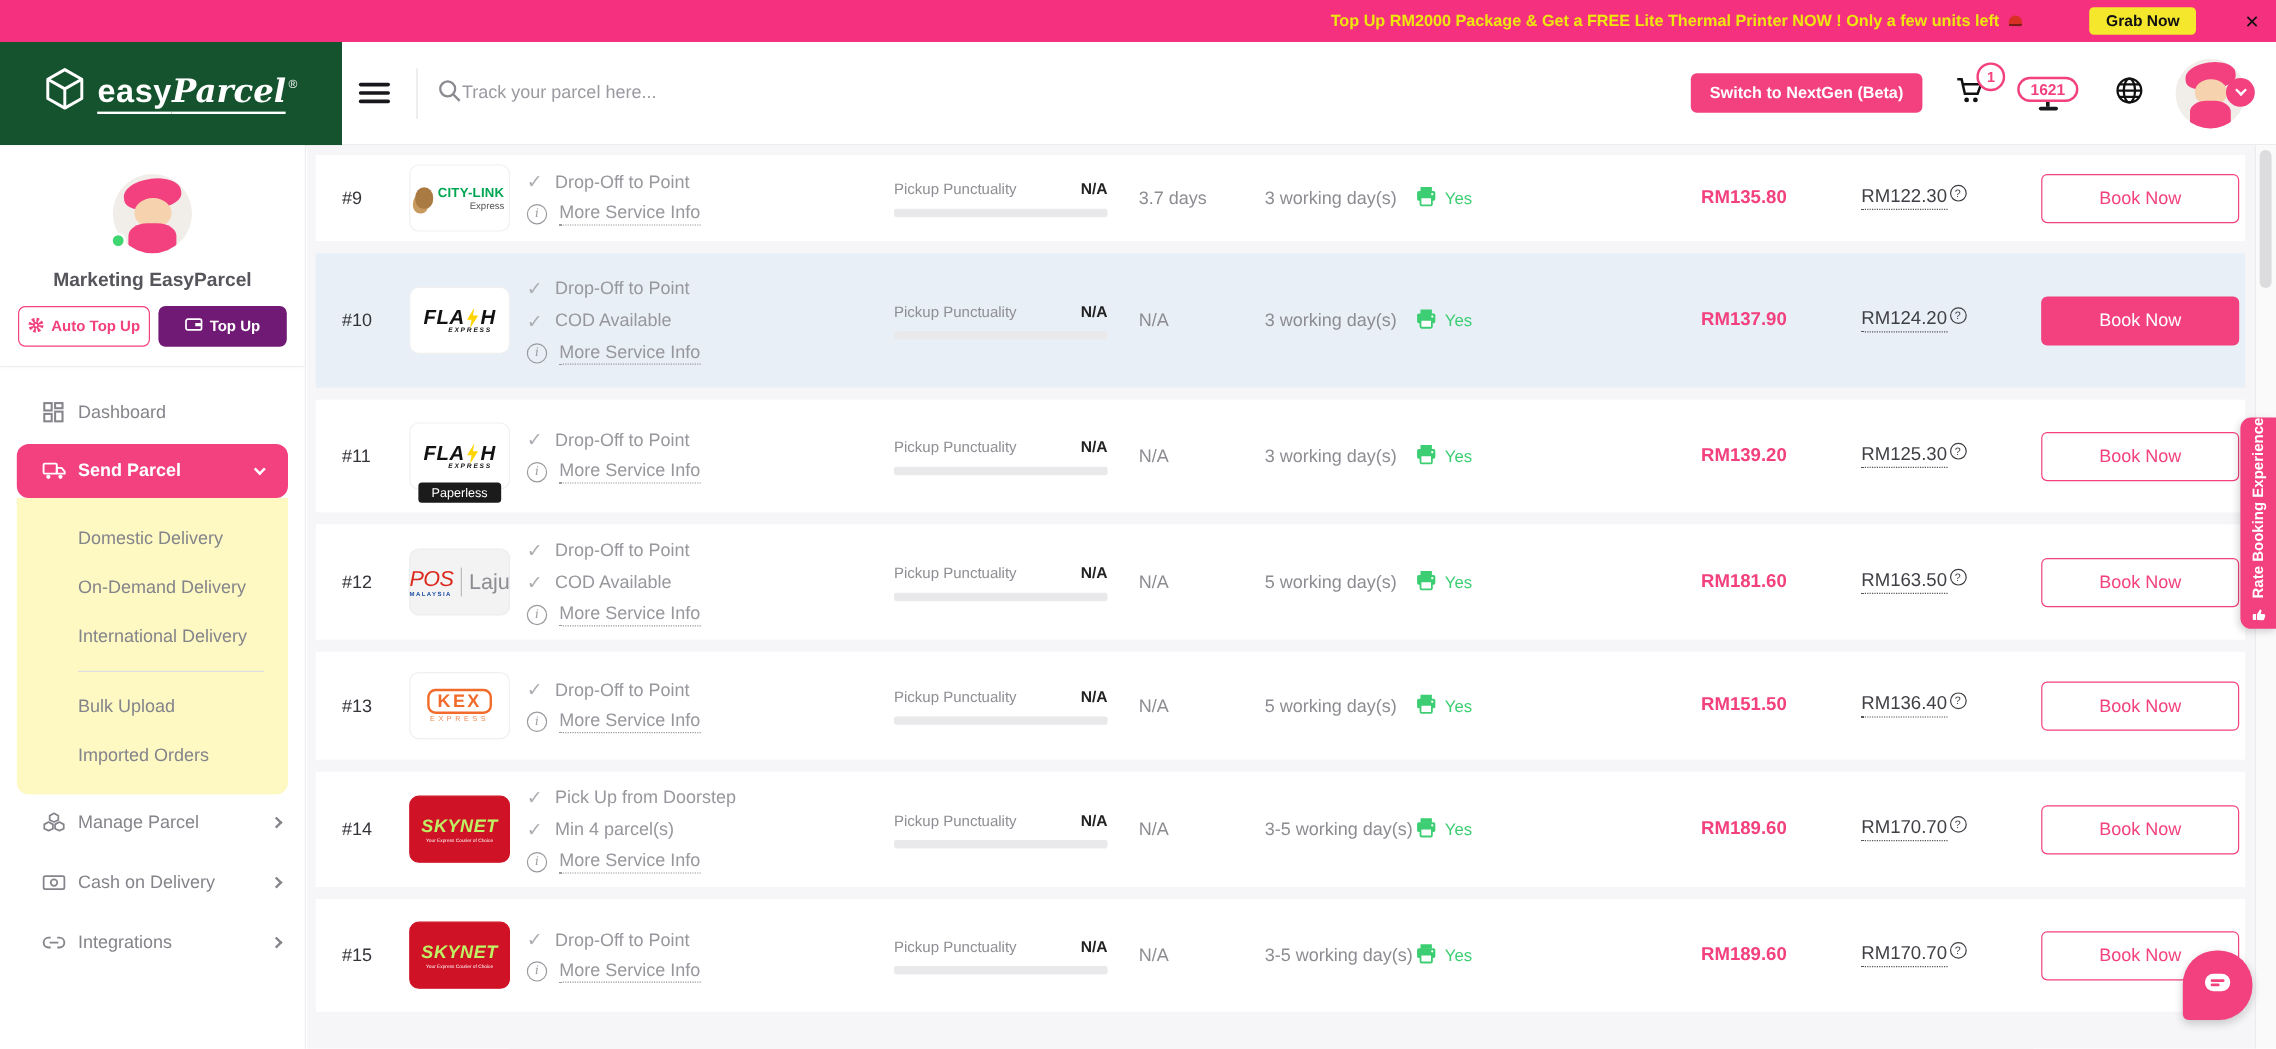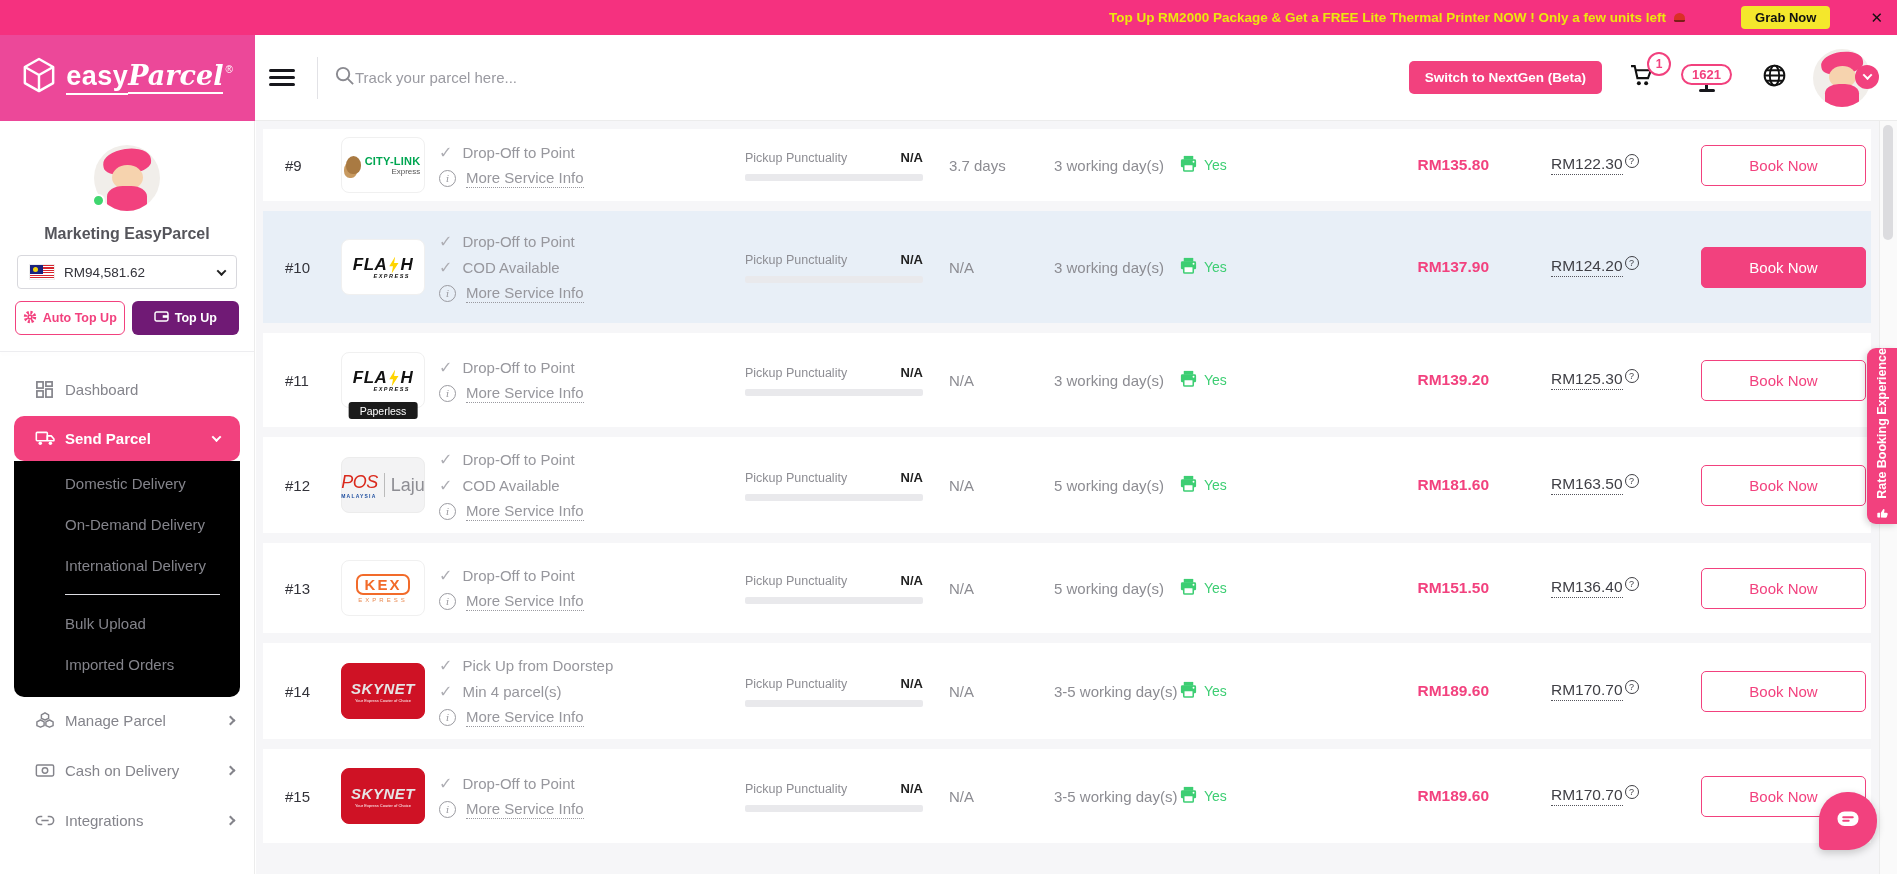--- a/index.html
+++ b/index.html
@@ -9,21 +9,21 @@
   
   .banner { position:absolute; left:0; top:0; width:100%; height:35px; background:#F5317F; display:flex; align-items:center; }
   .banner-spacer { flex:1; }
   .banner-text { color:#EDE70E; font-weight:bold; font-size:13.5px; display:flex; align-items:center; gap:8px; }
   .siren { display:inline-block; width:11px; height:9px; background:#D93025; border-radius:6px 6px 2px 2px; border-bottom:2px solid #7a1d18; }
   .grab-btn { margin-left:56px; background:#F4E72C; color:#111; font-weight:bold; font-size:13px; border:none; border-radius:4px; padding:4px 14px; cursor:pointer; }
   .banner-close { margin-left:40px; margin-right:14px; color:#111; font-size:15px; font-weight:bold; cursor:pointer; }
 
   
   .header { position:absolute; left:0; top:35px; width:100%; height:86px; background:#fff; border-bottom:1px solid #ececec; display:flex; align-items:center; }
-  .logo-block { width:255px; height:86px; background:#ec4899; display:flex; align-items:center; justify-content:center; gap:10px; flex-shrink:0; }
+  .logo-block { width:285px; height:86px; background:#14532d; display:flex; align-items:center; justify-content:center; gap:10px; flex-shrink:0; }
   .logo-word { color:#fff; font-size:27px; display:flex; align-items:baseline; }
   .lg1 { font-weight:800; letter-spacing:.5px; border-bottom:2.5px solid #fff; padding-bottom:1px; }
   .lg2 { font-family:"DejaVu Serif",serif; font-style:italic; font-weight:bold; border-bottom:2.5px solid #fff; padding-bottom:1px; }
   .lgr { font-size:10px; margin-left:2px; transform:translateY(-12px); }
   .hamburger { margin-left:14px; width:30px; height:22px; display:flex; flex-direction:column; justify-content:center; gap:4px; cursor:pointer; }
   .hamburger span { display:block; width:26px; height:3.2px; background:#17171c; border-radius:2px; }
   .hdr-divider { width:1px; height:42px; background:#e2e2e6; margin:0 16px 0 18px; }
   .search-wrap { display:flex; align-items:center; gap:0; flex:1; }
   .search-input { border:none; outline:none; font-size:15px; color:#444; width:420px; font-family:inherit; }
   .search-input::placeholder { color:#9a9aa1; }
@@ -58,21 +58,21 @@
   .balance-chev { margin-left:auto; color:#222; }
   .topup-row { display:flex; gap:7px; padding:12px 15px 16px; }
   .auto-topup-btn { flex:1; height:34px; background:#fff; border:1.5px solid #F2417E; color:#F2417E; border-radius:6px; font-size:12.5px; font-weight:bold; display:flex; align-items:center; justify-content:center; gap:6px; cursor:pointer; font-family:inherit; }
   .topup-btn { flex:1; height:34px; background:#701a75; border:none; color:#fff; border-radius:6px; font-size:12.5px; font-weight:bold; display:flex; align-items:center; justify-content:center; gap:6px; cursor:pointer; font-family:inherit; }
   .side-sep { height:1px; background:#ededf0; box-shadow:0 2px 4px rgba(0,0,0,.04); margin-bottom:14px; }
   .nav-item { display:flex; align-items:center; height:46px; padding:0 20px 0 35px; color:#84848B; font-size:15px; cursor:pointer; margin-bottom:4px; }
   .nav-item .nav-icon { width:30px; display:flex; align-items:center; flex-shrink:0; }
   .nav-item.active { background:#F2417E; color:#fff; border-radius:10px; margin:0 14px 0; height:45px; padding-left:21px; font-weight:bold; }
   .nav-item .nav-chev { margin-left:auto; color:#84848B; }
   .nav-item.active .nav-chev { color:#fff; }
-  .submenu { background:#000000; margin:0 14px; border-radius:0 0 10px 10px; padding:2px 0 12px; }
+  .submenu { background:#fef9c3; margin:0 14px; border-radius:0 0 10px 10px; padding:13px 0 12px; }
   .submenu-item { padding:12px 0 12px 51px; font-size:15px; color:#84848B; cursor:pointer; }
   .submenu-divider { height:1px; background:#DDDDE2; margin:8px 20px 8px 51px; }
 
   
   .main { position:absolute; left:256px; top:121px; right:18px; bottom:0; background:#F6F6F8; padding:8px 0 0 7px; }
   .row { position:relative; display:flex; align-items:center; background:#fff; margin-bottom:10px; width:1608px; }
   .row.highlight { background:#E8EFF7; }
   .c-rank { margin-left:22px; width:56px; font-size:15px; color:#33333A; flex-shrink:0; }
   .c-logo { width:84px; flex-shrink:0; display:flex; justify-content:center; position:relative; }
   .logo-box { width:84px; height:56px; background:#fff; border:1px solid #f0f0f0; border-radius:8px; display:flex; flex-direction:column; align-items:center; justify-content:center; overflow:visible; }
@@ -105,21 +105,21 @@
   .fx-line { display:flex; align-items:center; font-style:italic; font-weight:800; font-size:17px; color:#121212; letter-spacing:.5px; }
   .fx-bolt { display:inline-block; width:11px; height:17px; background:#FFD400; clip-path:polygon(62% 0,8% 58%,42% 58%,30% 100%,92% 38%,52% 38%); margin:0 1px; }
   .fx-sub { font-size:5.5px; letter-spacing:1.5px; color:#121212; text-align:right; width:100%; padding-right:14px; margin-top:-2px; font-style:italic; font-weight:bold; }
   .pl-wrap { display:flex; align-items:center; gap:6px; }
   .pl-pos { color:#DA291C; font-weight:400; font-style:italic; font-size:18px; letter-spacing:-.5px; }
   .pl-my { color:#1F4FA0; font-size:5px; letter-spacing:1.2px; font-weight:bold; }
   .pl-sep { width:1px; height:24px; background:#bbb; }
   .pl-laju { color:#8d8d93; font-size:18px; }
   .kx-box { border:2.5px solid #F26B2A; border-radius:7px; padding:0 7px; color:#F26B2A; font-weight:800; font-size:15px; letter-spacing:2px; }
   .kx-sub { color:#E98A52; font-size:6px; letter-spacing:3px; margin-top:2px; }
-  .sk-text { color:#e5e5e5; font-weight:800; font-style:italic; font-size:15px; letter-spacing:.5px; }
+  .sk-text { color:#bef264; font-weight:800; font-style:italic; font-size:15px; letter-spacing:.5px; }
   .sk-sub { color:#fff; font-size:4px; margin-top:1px; white-space:nowrap; }
   .badge-paperless { position:absolute; left:50%; bottom:-11px; transform:translateX(-50%); background:#1b1b1b; color:#fff; font-size:10.5px; padding:2.5px 11px; border-radius:3px; white-space:nowrap; }
 
   
   .scroll-gutter { position:absolute; right:0; top:121px; width:18px; bottom:0; background:#FAFAFA; border-left:1px solid #ececec; }
   .scroll-thumb { position:absolute; right:4px; top:125px; width:10px; height:115px; background:#DCDCDF; border-radius:5px; cursor:pointer; }
   .rate-tab { position:absolute; right:0; top:348px; width:30px; height:176px; background:#F2417E; border-radius:9px 0 0 9px; display:flex; flex-direction:column; align-items:center; justify-content:center; gap:8px; cursor:pointer; box-shadow:-2px 2px 6px rgba(0,0,0,.15); }
   .rate-label { writing-mode:vertical-rl; transform:rotate(180deg); color:#fff; font-size:12.5px; font-weight:bold; white-space:nowrap; }
   .chat-bubble { position:absolute; right:20px; bottom:24px; width:58px; height:58px; background:#F2417E; border-radius:28px 28px 28px 5px; display:flex; align-items:center; justify-content:center; cursor:pointer; box-shadow:0 3px 8px rgba(0,0,0,.2); }
 </style>
@@ -216,28 +216,20 @@
     <div class="profile">
       <div class="avatar-side">
         <div class="mascot">
             <div class="m-hat"></div>
             <div class="m-face"></div>
             <div class="m-shirt"></div>
           </div>
         <span class="status-dot"></span>
       </div>
       <div class="profile-name">Marketing EasyParcel</div>
-      <div class="balance-select">
-        <span class="flag">
-            <span class="flag-canton"></span>
-            <span class="flag-moon"></span>
-          </span>
-        <span class="balance-value">RM94,581.62</span>
-        <span class="balance-chev chev chev-down"></span>
-      </div>
       <div class="topup-row">
         <button class="auto-topup-btn">
           <span><svg viewBox="0 0 16 16" width="14" height="14">
                 <circle cx="8" cy="8" r="5" fill="none" stroke="#F2417E" stroke-width="4.2" stroke-dasharray="2.2 1.7"></circle>
                 <circle cx="8" cy="8" r="2.1" fill="none" stroke="#F2417E" stroke-width="1.7"></circle>
               </svg></span>
           <span>Auto Top Up</span>
         </button>
         <button class="topup-btn">
           <span><svg viewBox="0 0 18 16" width="15" height="13">

